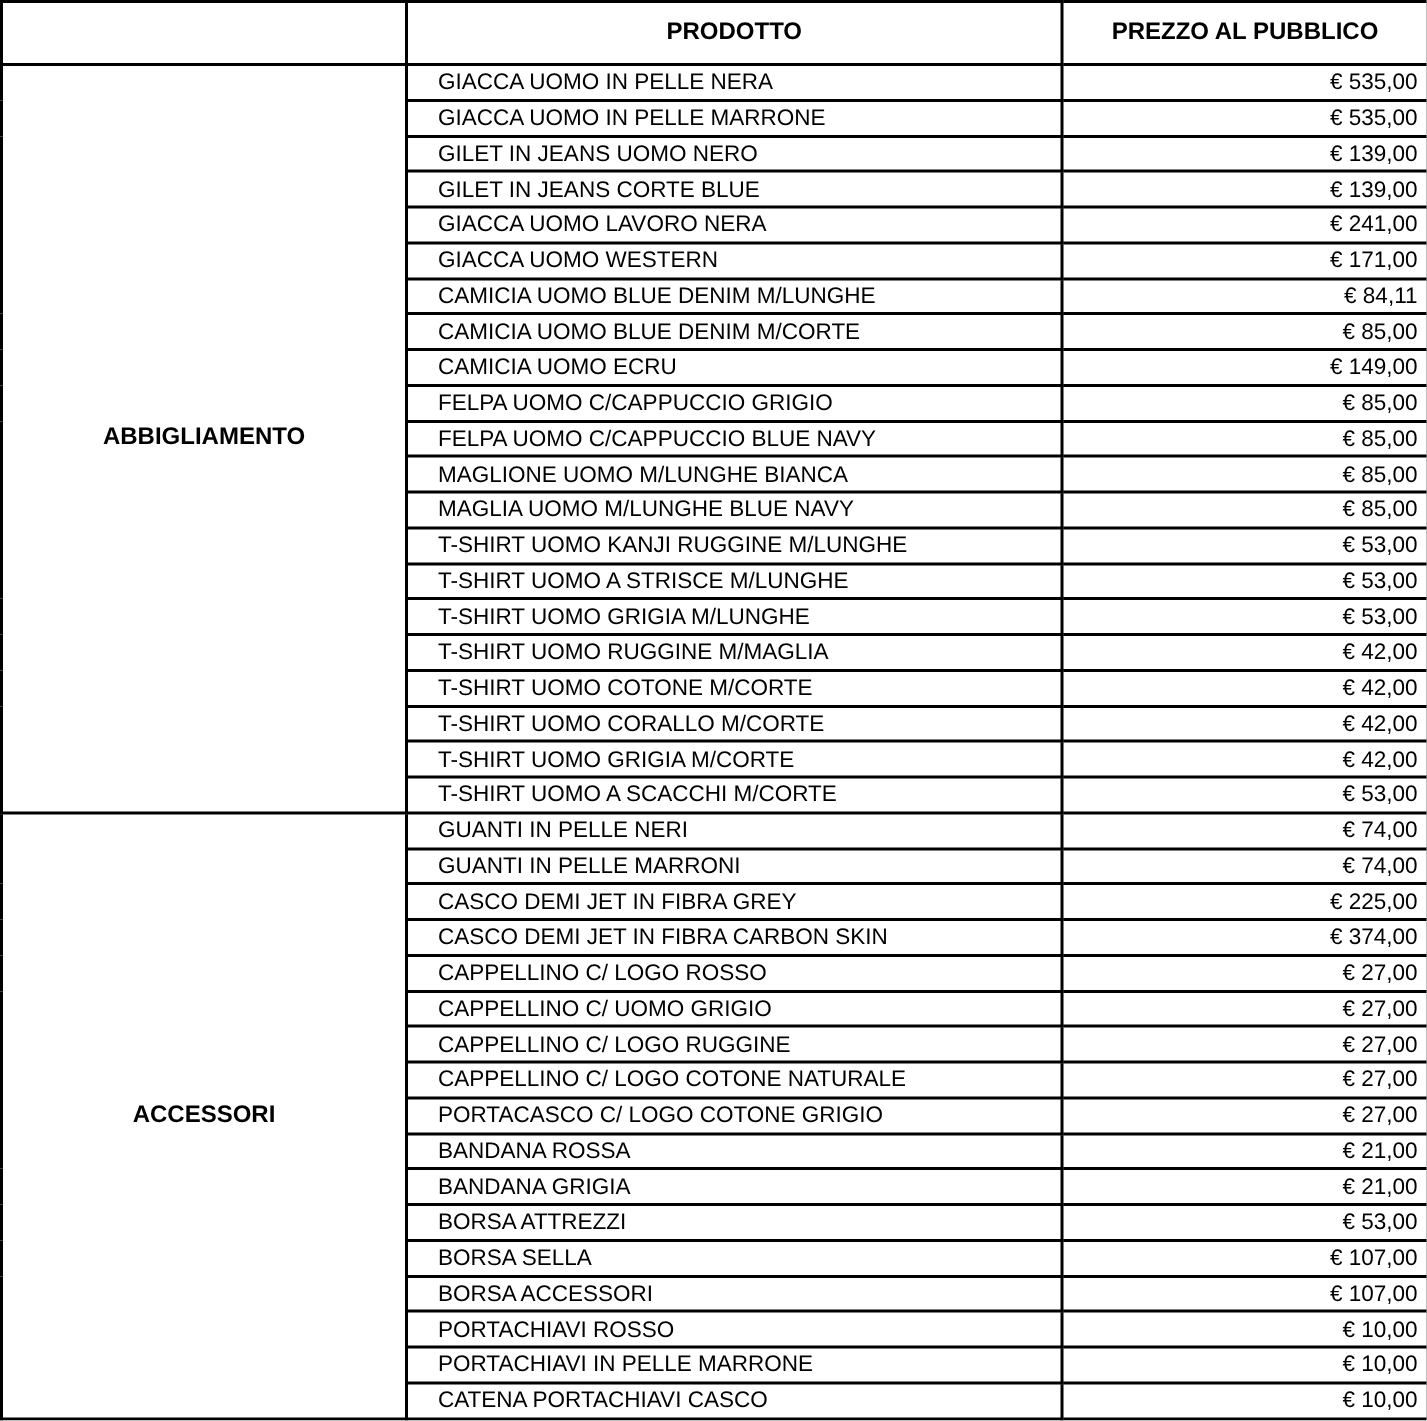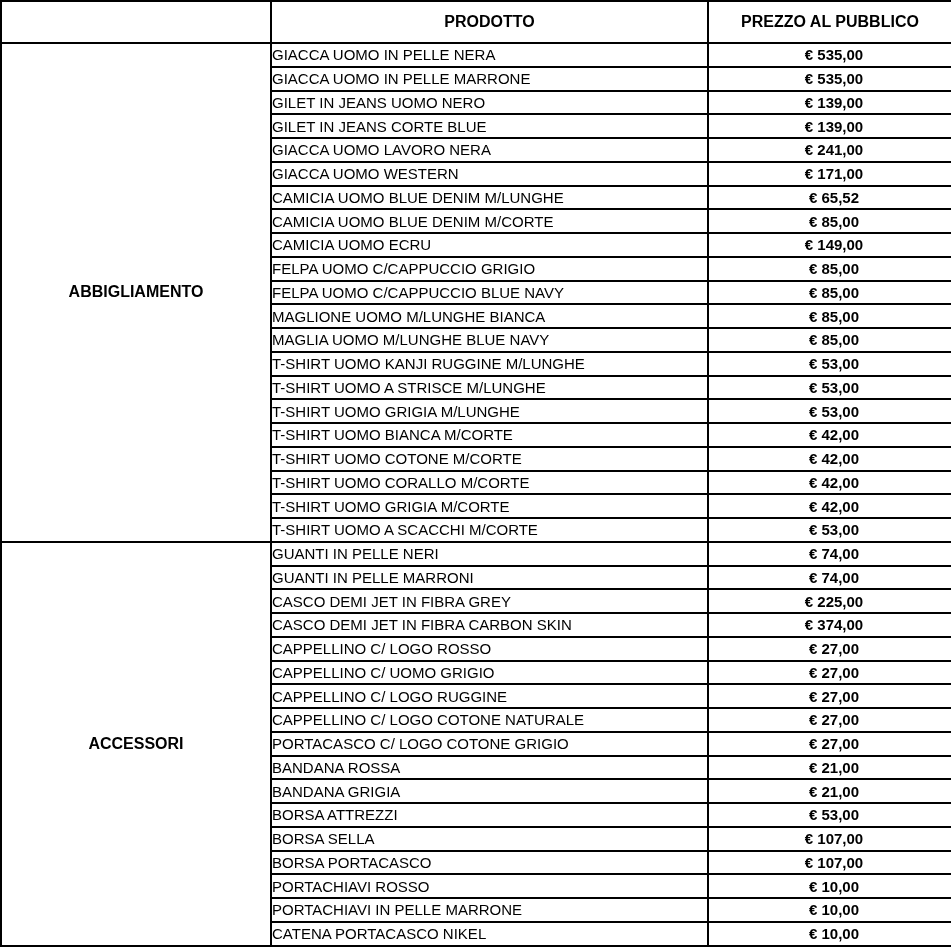--- a/index.html
+++ b/index.html
@@ -46,26 +46,26 @@
     font-size: 16px;
     font-weight: bold;
     text-align: center;
     vertical-align: middle;
   }
   td.product-cell {
     font-size: 15px;
     font-weight: normal;
     text-align: left;
     vertical-align: middle;
-    padding: 0 6px 0 0;
+    padding: 0 6px 0 20px;
   }
   td.price-cell {
     font-size: 15px;
-    font-weight: bold;
-    text-align: center;
+    font-weight: normal;
+    text-align: right;
     vertical-align: middle;
     padding: 0 6px 0 14px;
   }
 </style>
 </head>
 <body>
 
 <div class="page">
   <table class="price-table">
     <colgroup>
@@ -101,21 +101,21 @@
         <tr>
           <td class="product-cell">GIACCA UOMO LAVORO NERA</td>
           <td class="price-cell">€ 241,00</td>
         </tr>
         <tr>
           <td class="product-cell">GIACCA UOMO WESTERN</td>
           <td class="price-cell">€ 171,00</td>
         </tr>
         <tr>
           <td class="product-cell">CAMICIA UOMO BLUE DENIM M/LUNGHE</td>
-          <td class="price-cell">€ 65,52</td>
+          <td class="price-cell">€ 84,11</td>
         </tr>
         <tr>
           <td class="product-cell">CAMICIA UOMO BLUE DENIM M/CORTE</td>
           <td class="price-cell">€ 85,00</td>
         </tr>
         <tr>
           <td class="product-cell">CAMICIA UOMO ECRU</td>
           <td class="price-cell">€ 149,00</td>
         </tr>
         <tr>
@@ -140,21 +140,21 @@
         </tr>
         <tr>
           <td class="product-cell">T-SHIRT UOMO A STRISCE M/LUNGHE</td>
           <td class="price-cell">€ 53,00</td>
         </tr>
         <tr>
           <td class="product-cell">T-SHIRT UOMO GRIGIA M/LUNGHE</td>
           <td class="price-cell">€ 53,00</td>
         </tr>
         <tr>
-          <td class="product-cell">T-SHIRT UOMO BIANCA M/CORTE</td>
+          <td class="product-cell">T-SHIRT UOMO RUGGINE M/MAGLIA</td>
           <td class="price-cell">€ 42,00</td>
         </tr>
         <tr>
           <td class="product-cell">T-SHIRT UOMO COTONE M/CORTE</td>
           <td class="price-cell">€ 42,00</td>
         </tr>
         <tr>
           <td class="product-cell">T-SHIRT UOMO CORALLO M/CORTE</td>
           <td class="price-cell">€ 42,00</td>
         </tr>
@@ -213,30 +213,30 @@
         </tr>
         <tr>
           <td class="product-cell">BORSA ATTREZZI</td>
           <td class="price-cell">€ 53,00</td>
         </tr>
         <tr>
           <td class="product-cell">BORSA SELLA</td>
           <td class="price-cell">€ 107,00</td>
         </tr>
         <tr>
-          <td class="product-cell">BORSA PORTACASCO</td>
+          <td class="product-cell">BORSA ACCESSORI</td>
           <td class="price-cell">€ 107,00</td>
         </tr>
         <tr>
           <td class="product-cell">PORTACHIAVI ROSSO</td>
           <td class="price-cell">€ 10,00</td>
         </tr>
         <tr>
           <td class="product-cell">PORTACHIAVI IN PELLE MARRONE</td>
           <td class="price-cell">€ 10,00</td>
         </tr>
         <tr>
-          <td class="product-cell">CATENA PORTACASCO NIKEL</td>
+          <td class="product-cell">CATENA PORTACHIAVI CASCO</td>
           <td class="price-cell">€ 10,00</td>
         </tr>
       </tbody>
   </table>
 </div>
 
 </body></html>

